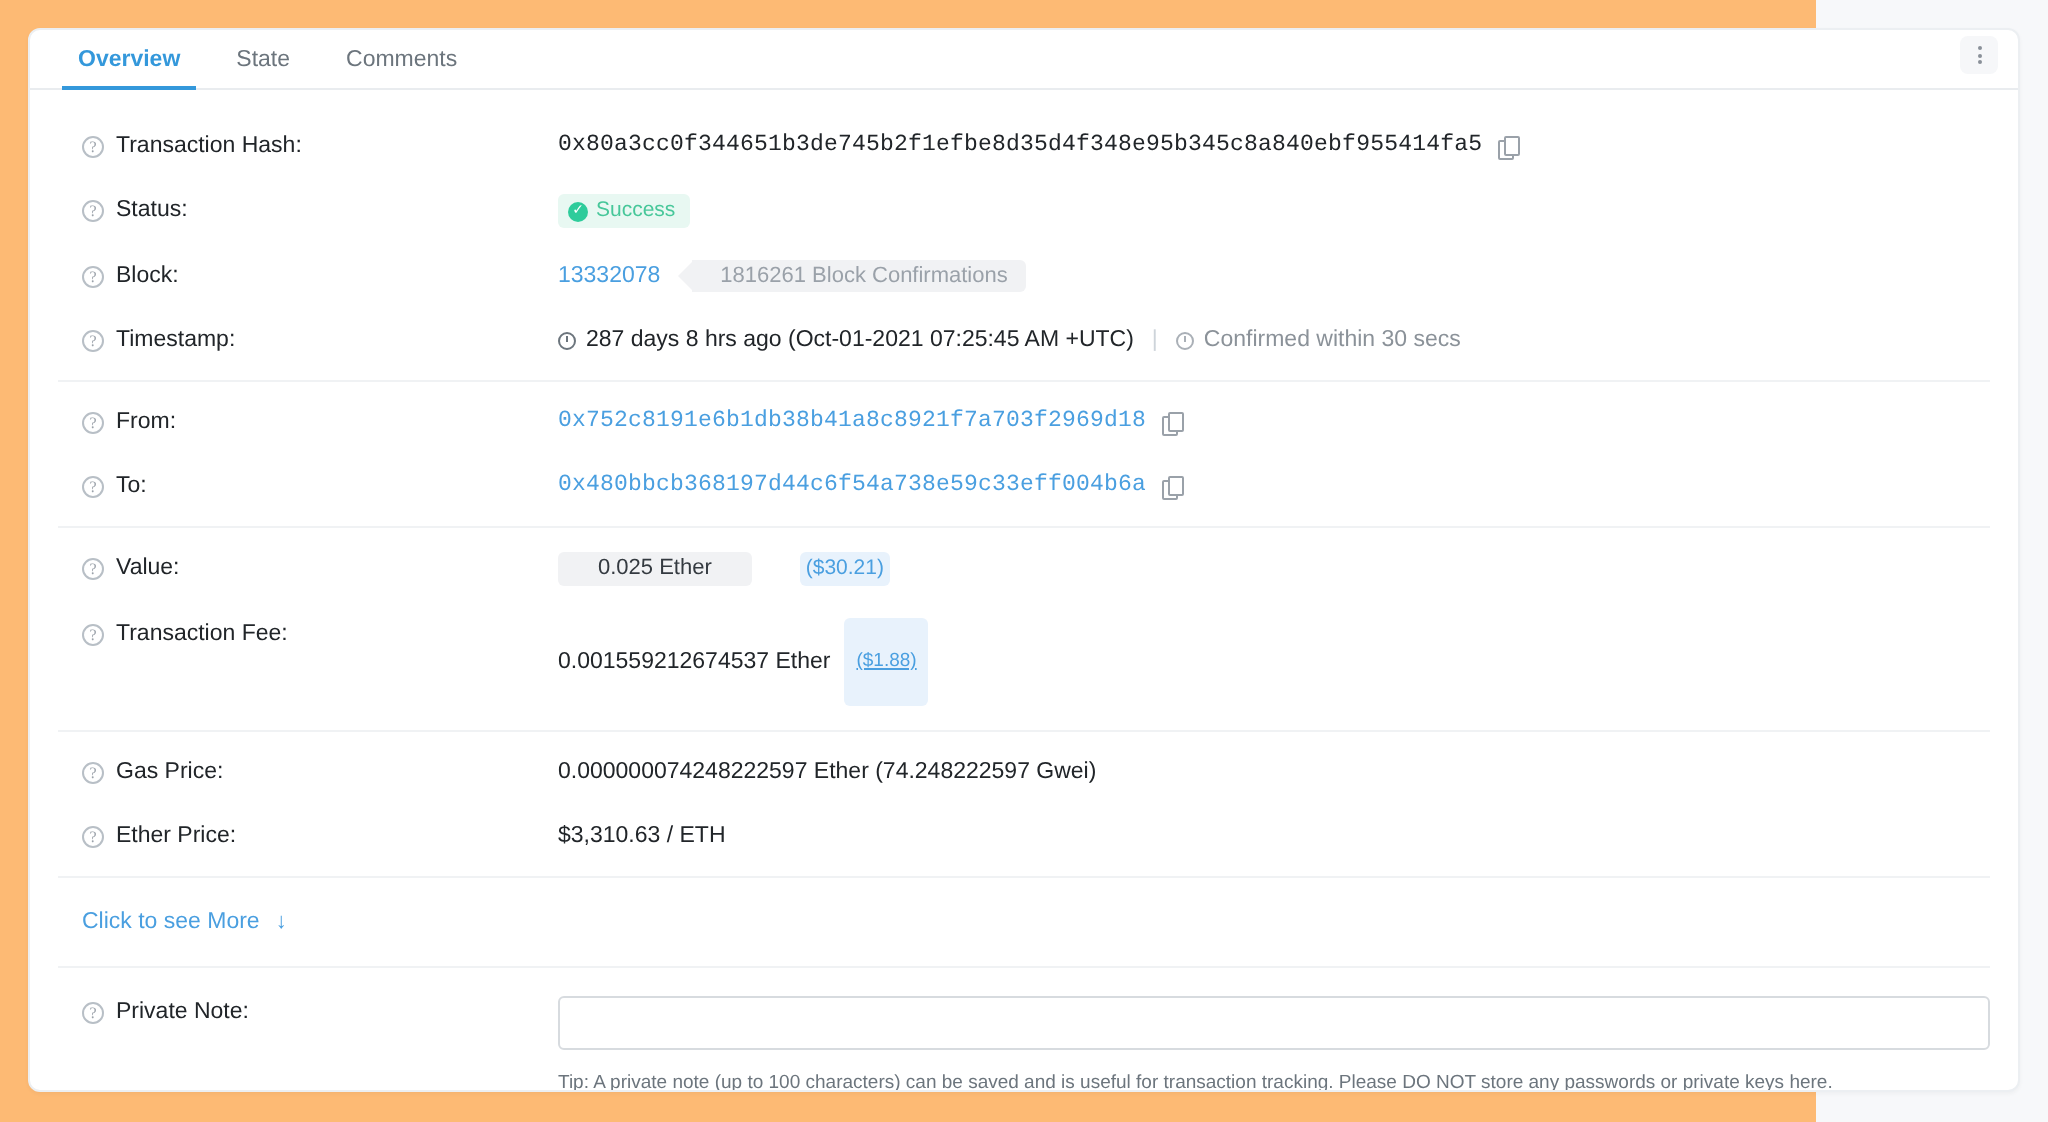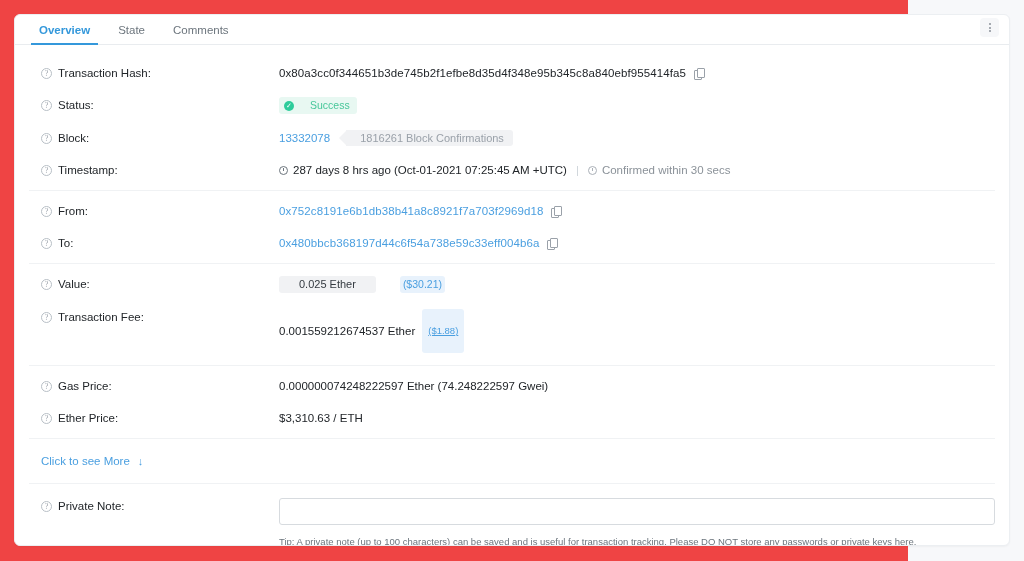--- a/index.html
+++ b/index.html
@@ -4,21 +4,21 @@
 <style>
   * { box-sizing: border-box; }
   html, body {
     margin: 0; padding: 0;
     width: 1024px; height: 561px;
     background: #f7f8fa;
     font-family: "Liberation Sans", sans-serif;
   }
   .page {
     width: 908px; height: 561px;
-    background: #ef4444;
+    background: #fdba74;
     padding: 14px 14px 0 14px;
   }
   .card {
     background: #ffffff;
     border: 1px solid #eceff2;
     border-radius: 6px;
     width: 996px;
     height: 532px;
     box-shadow: 0 1px 2px rgba(0,0,0,0.04);
     overflow: hidden;
@@ -95,21 +95,21 @@
   }
   .val {
     font-size: 11.5px;
     color: #212529;
     line-height: 16px;
     display: flex;
     align-items: center;
     flex-wrap: wrap;
     gap: 0;
   }
-  .mono { letter-spacing: 0.1px; }
+  .mono { letter-spacing: 0.1px; font-family: Liberation Mono, monospace; }
   .link { color: #4a9fe0; text-decoration: none; cursor: pointer; }
 
   .copy {
     display: inline-block;
     margin-left: 8px;
     cursor: pointer;
     position: relative;
     width: 9px; height: 11px;
     vertical-align: middle;
   }
@@ -120,21 +120,21 @@
   }
   .copy::after {
     content:""; position:absolute; left:3px; top:0;
     width:6px; height:8px;
     border:1px solid #9aa1a9; border-radius:1px;
     background:#fff;
   }
 
   
   .badge-success {
-    display: inline-flex; align-items: center; gap: 16px;
+    display: inline-flex; align-items: center; gap: 4px;
     background: #e8f8f2;
     color: #47c79a;
     border-radius: 3px;
     font-size: 10.5px;
     padding: 2px 7px 2px 5px;
     line-height: 13px;
   }
   .check {
     width: 10px; height: 10px; border-radius: 50%;
     background: #2ecc9b; color: #fff;

